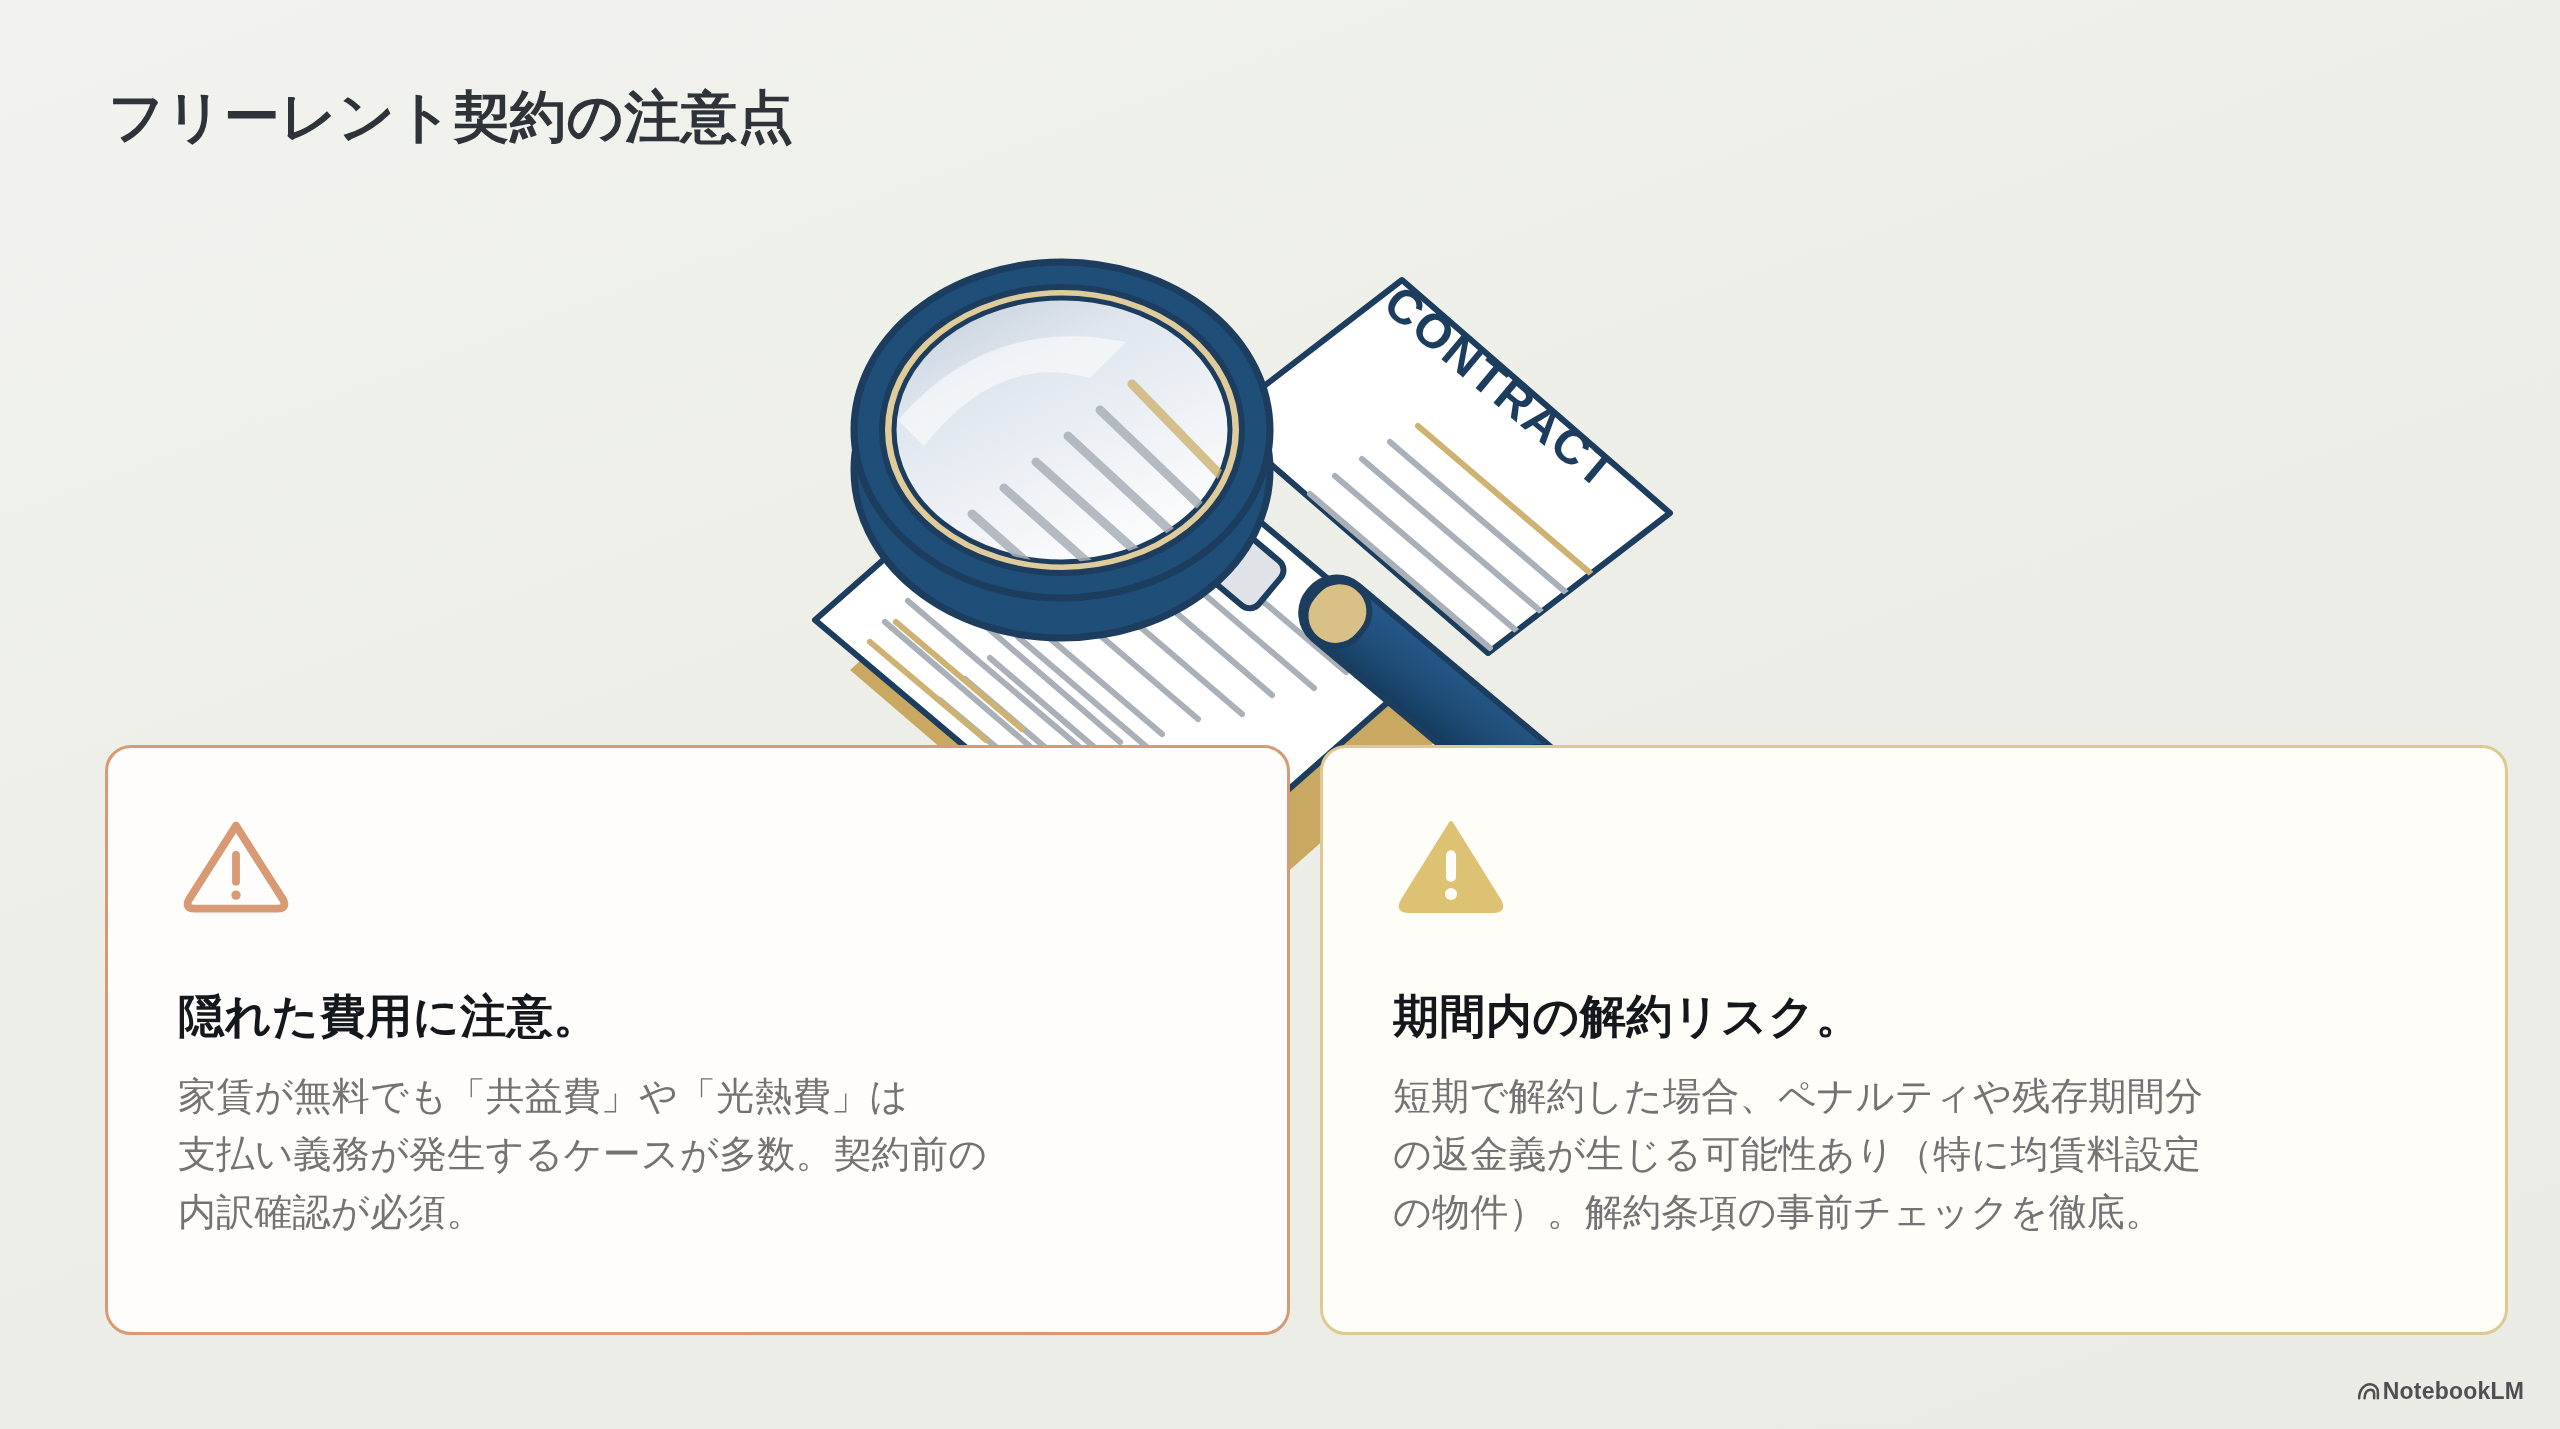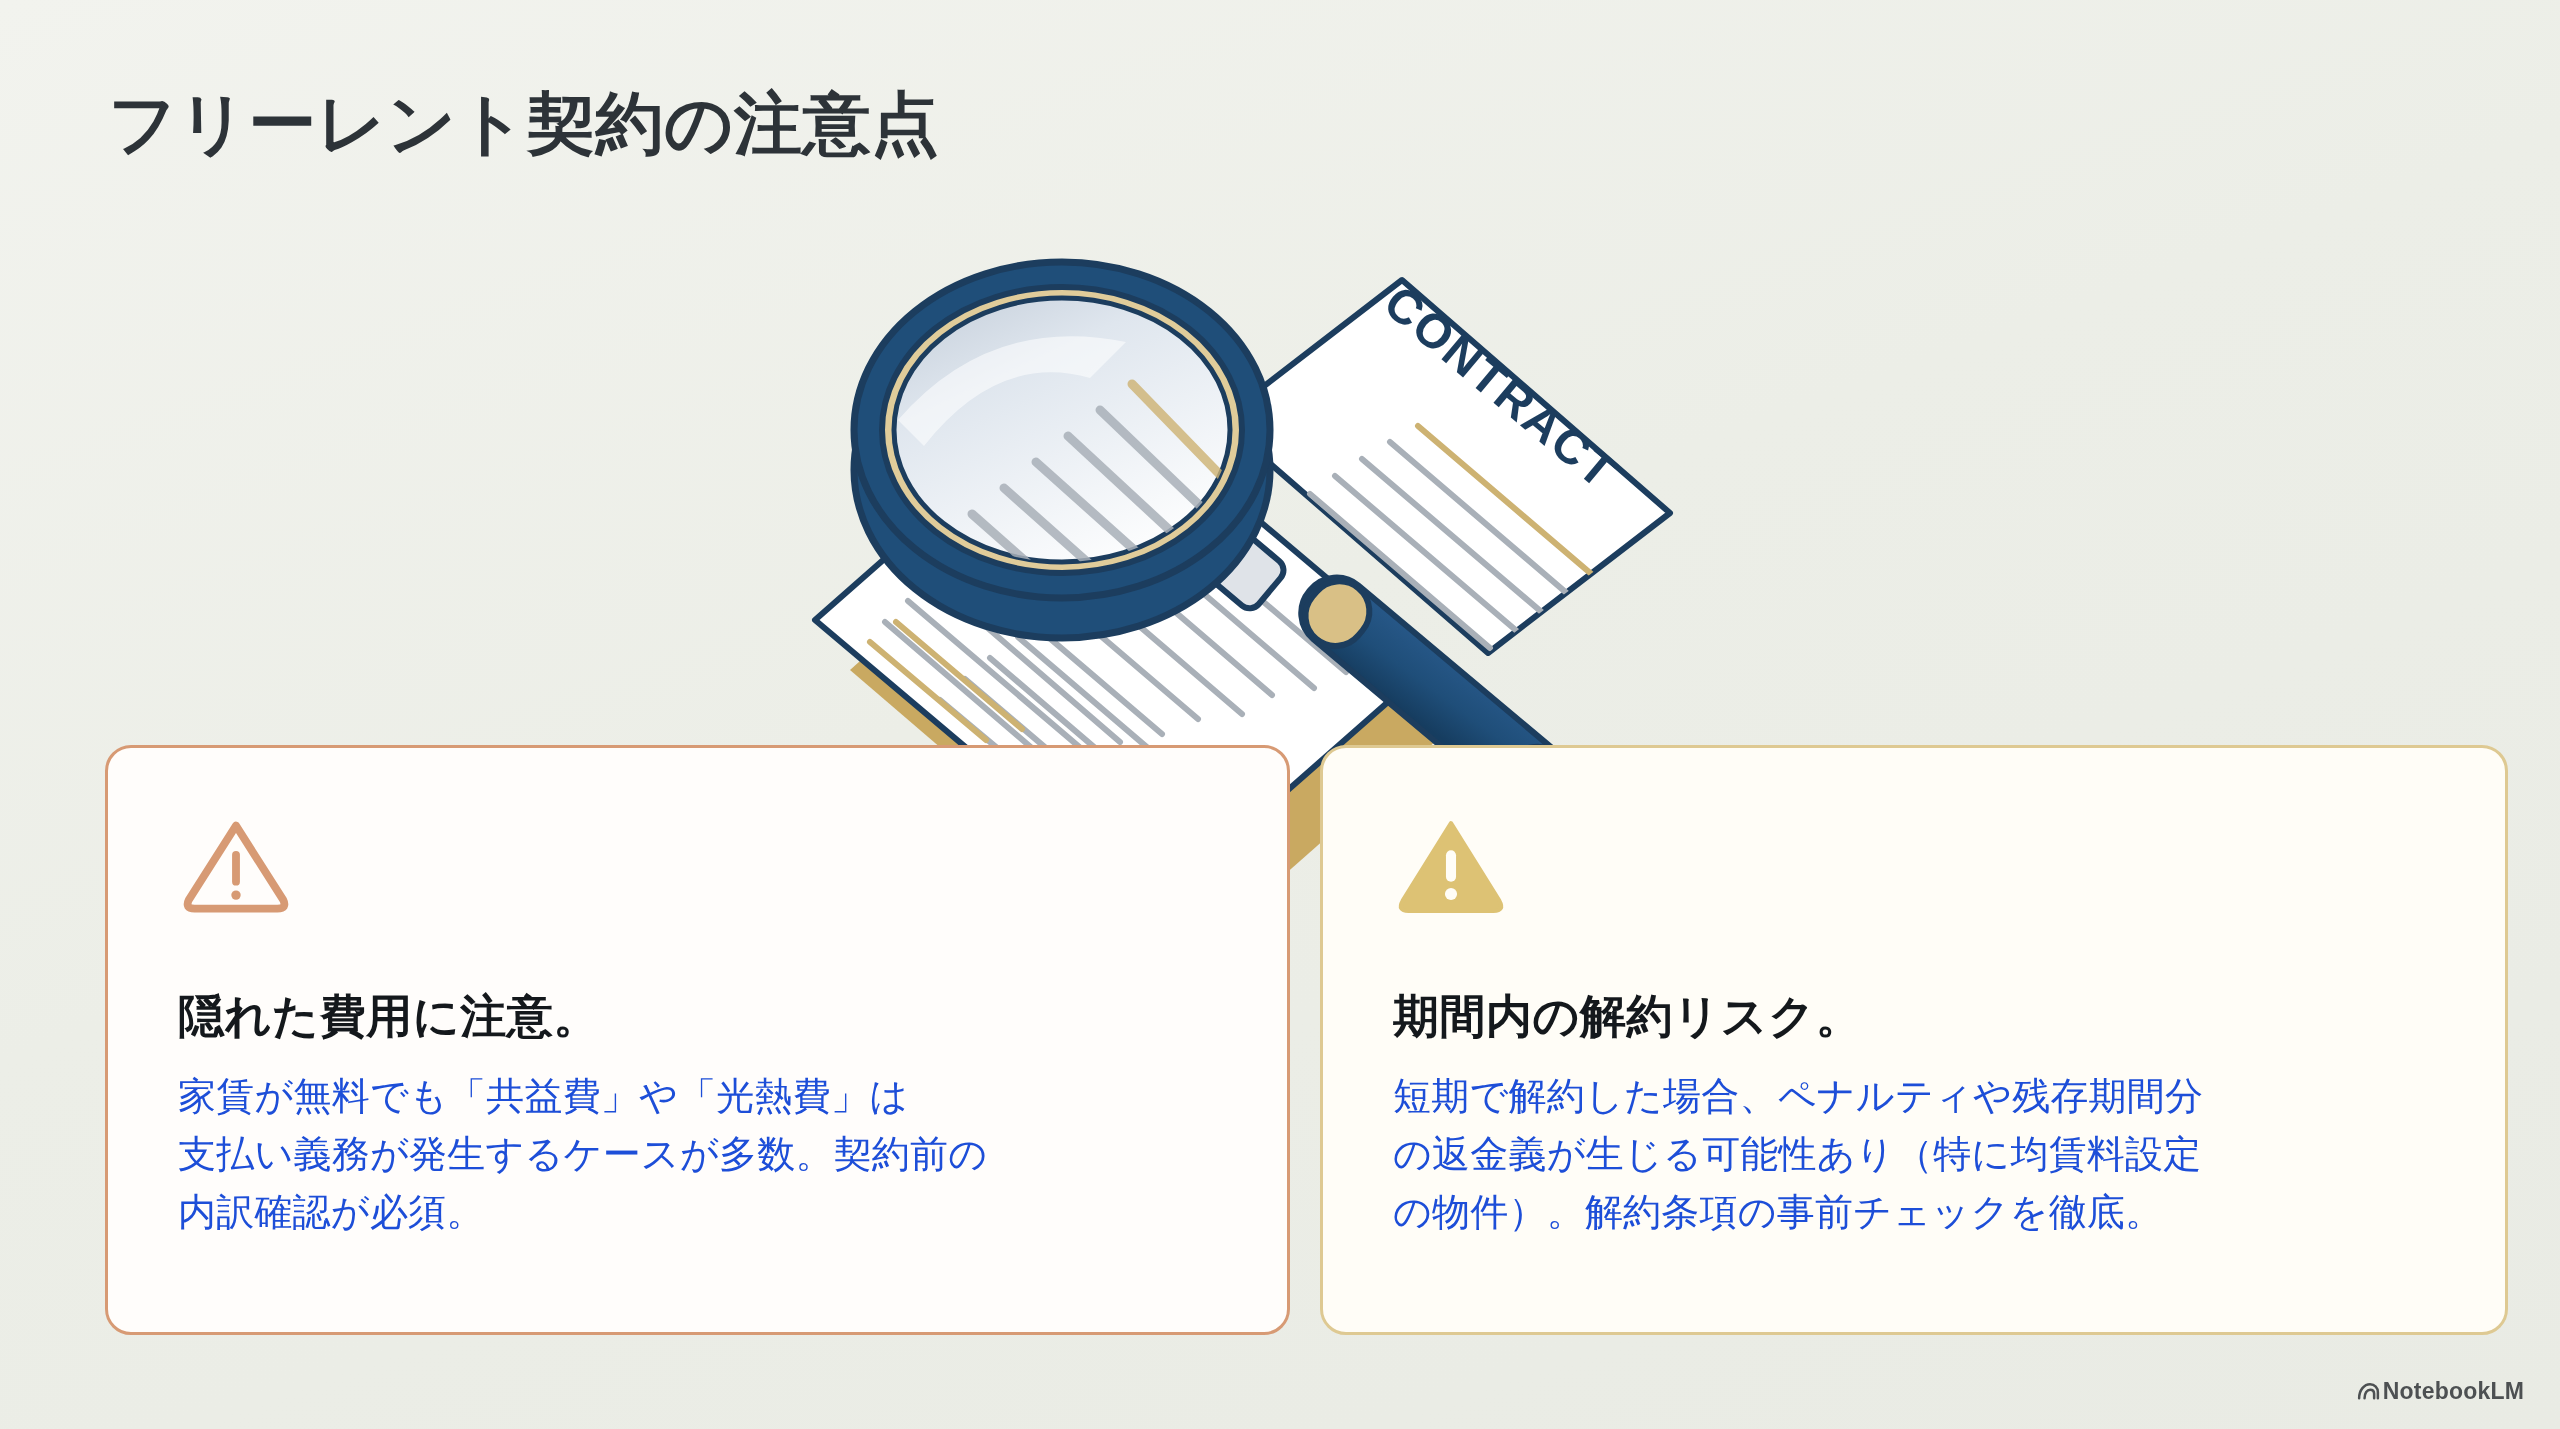--- a/index.html
+++ b/index.html
@@ -21,21 +21,21 @@
     inset: 0;
     background: linear-gradient(160deg, #f2f3ee 0%, #eceee7 45%, #e9ebe4 100%);
     overflow: hidden;
   }
 
   
   #slide-title {
     position: absolute;
     left: 108px;
     top: 88px;
-    font-size: 68px;
+    font-size: 56px;
     line-height: 1.05;
     font-weight: 700;
     letter-spacing: 0.5px;
     color: #2d3338;
     white-space: nowrap;
   }
 
   
   #illustration {
     position: absolute;
@@ -96,21 +96,21 @@
     white-space: nowrap;
   }
 
   .card-body {
     position: absolute;
     left: 70px;
     top: 320px;
     right: 50px;
     font-size: 38px;
     line-height: 1.52;
-    color: #1d4ed8;
+    color: #737373;
     letter-spacing: 0.2px;
     white-space: pre-line;
   }
 
   
   #watermark {
     position: absolute;
     right: 36px;
     bottom: 24px;
     display: flex;

